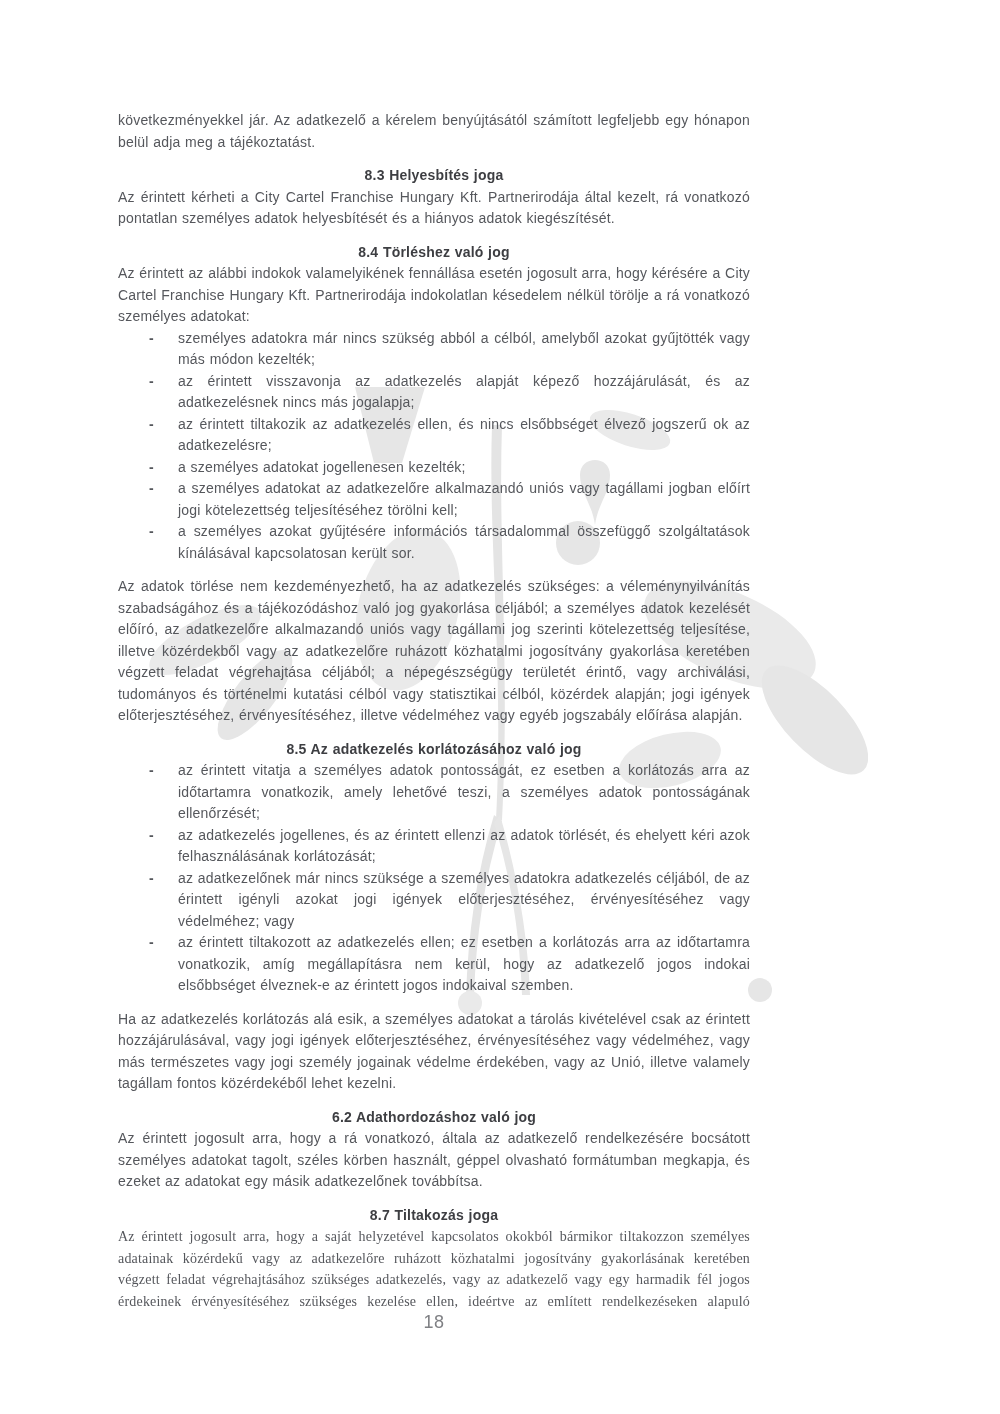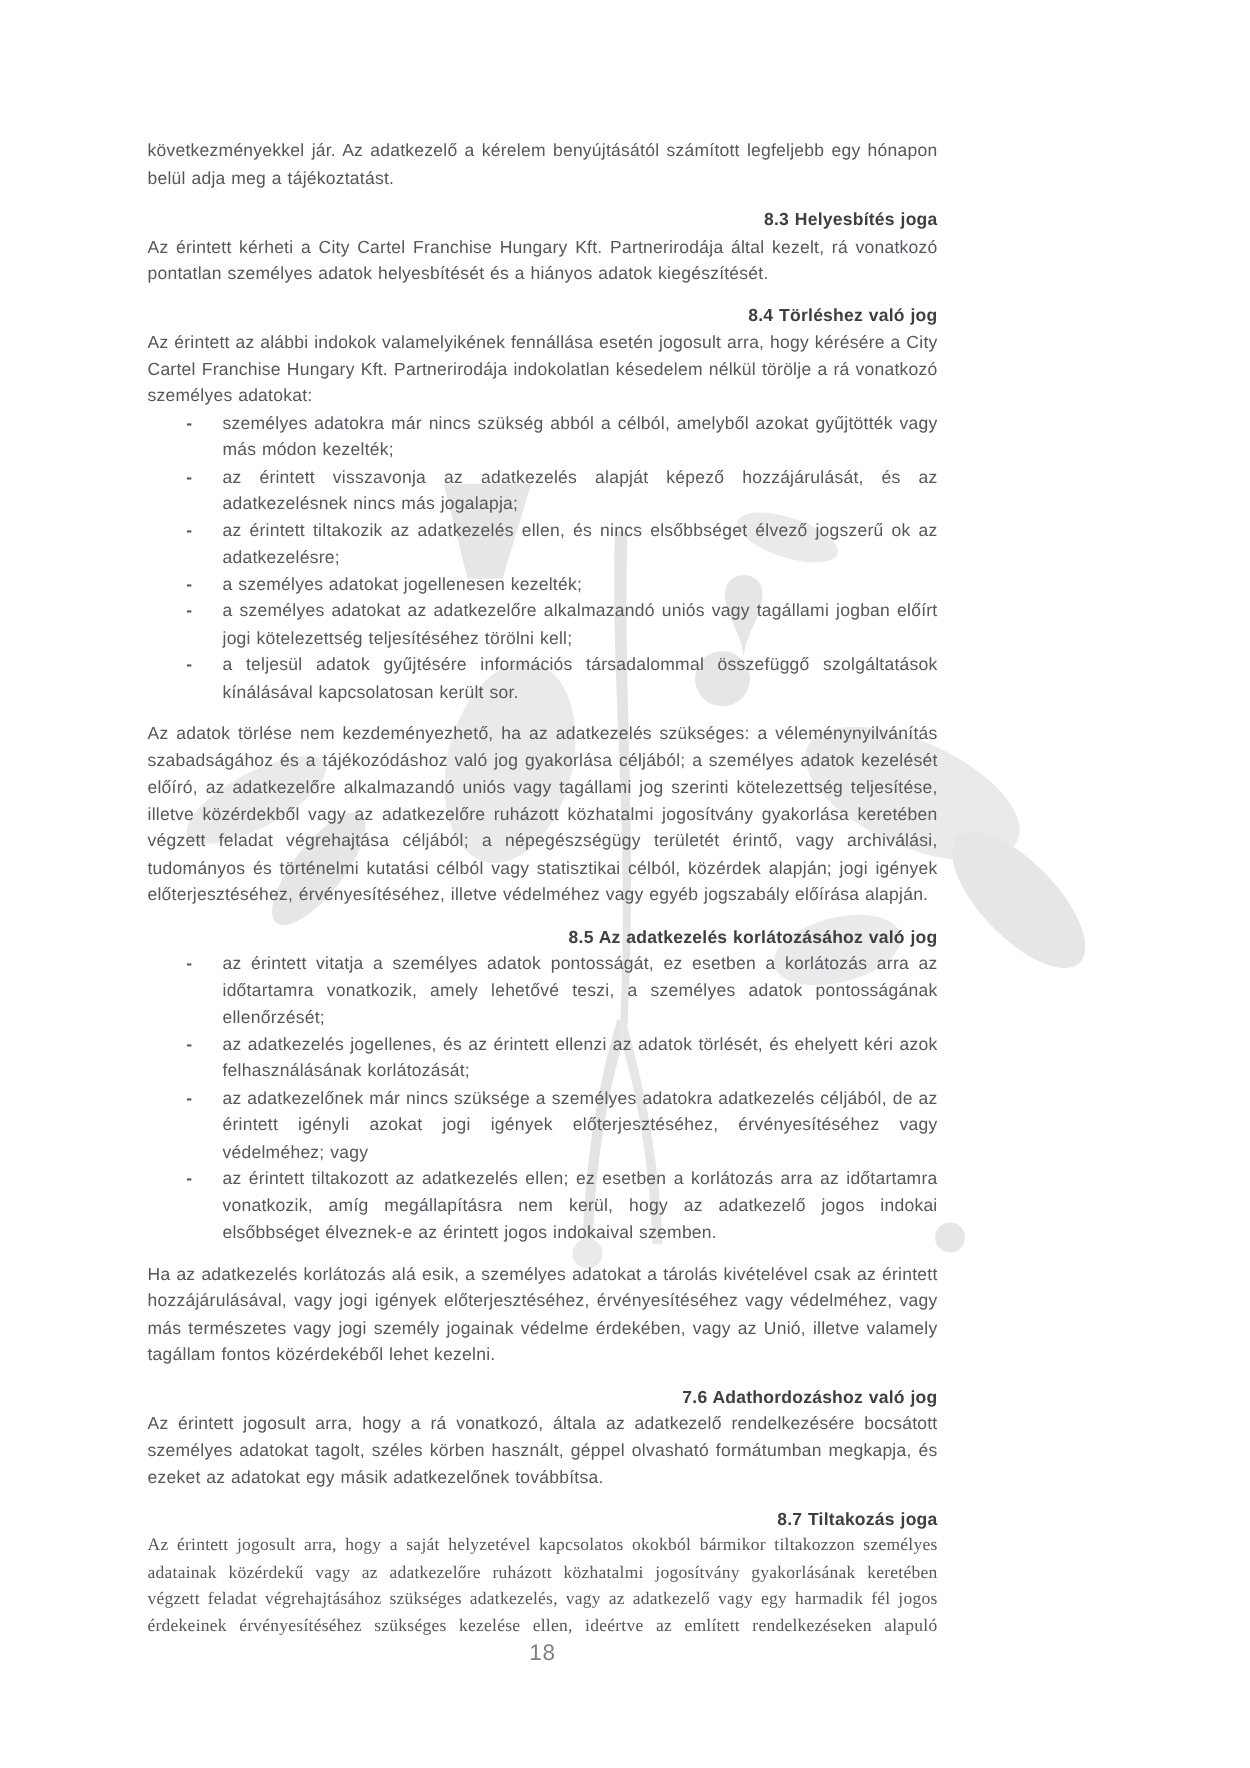--- a/index.html
+++ b/index.html
@@ -35,21 +35,21 @@
     word-spacing: 0.5px;
     text-align: justify;
   }
   .content section { margin: 0; }
   .content h3 {
     margin: 12px 0 0 0;
     font-size: 14px;
     line-height: 21.5px;
     font-weight: 700;
     color: #3d3e42;
-    text-align: right;
+    text-align: center;
   }
   .content p {
     margin: 0;
   }
   .content p.spaced {
     margin-top: 12px;
   }
   .content p.justify-last {
     text-align-last: justify;
     font-family: Liberation Serif, serif;
@@ -121,36 +121,36 @@
       </section>
       <section>
         <h3>8.4 Törléshez való jog</h3>
         <p>Az érintett az alábbi indokok valamelyikének fennállása esetén jogosult arra, hogy kérésére a City Cartel Franchise Hungary Kft. Partnerirodája indokolatlan késedelem nélkül törölje a rá vonatkozó személyes adatokat:</p>
         <div class="list">
           <div class="bullet"><span class="dash">-</span><span>személyes adatokra már nincs szükség abból a célból, amelyből azokat gyűjtötték vagy más módon kezelték;</span></div>
           <div class="bullet"><span class="dash">-</span><span>az érintett visszavonja az adatkezelés alapját képező hozzájárulását, és az adatkezelésnek nincs más jogalapja;</span></div>
           <div class="bullet"><span class="dash">-</span><span>az érintett tiltakozik az adatkezelés ellen, és nincs elsőbbséget élvező jogszerű ok az adatkezelésre;</span></div>
           <div class="bullet"><span class="dash">-</span><span>a személyes adatokat jogellenesen kezelték;</span></div>
           <div class="bullet"><span class="dash">-</span><span>a személyes adatokat az adatkezelőre alkalmazandó uniós vagy tagállami jogban előírt jogi kötelezettség teljesítéséhez törölni kell;</span></div>
-          <div class="bullet"><span class="dash">-</span><span>a teljesül adatok gyűjtésére információs társadalommal összefüggő szolgáltatások kínálásával kapcsolatosan került sor.</span></div>
+          <div class="bullet"><span class="dash">-</span><span>a személyes azokat gyűjtésére információs társadalommal összefüggő szolgáltatások kínálásával kapcsolatosan került sor.</span></div>
         </div>
         <p class="spaced">Az adatok törlése nem kezdeményezhető, ha az adatkezelés szükséges: a véleménynyilvánítás szabadságához és a tájékozódáshoz való jog gyakorlása céljából; a személyes adatok kezelését előíró, az adatkezelőre alkalmazandó uniós vagy tagállami jog szerinti kötelezettség teljesítése, illetve közérdekből vagy az adatkezelőre ruházott közhatalmi jogosítvány gyakorlása keretében végzett feladat végrehajtása céljából; a népegészségügy területét érintő, vagy archiválási, tudományos és történelmi kutatási célból vagy statisztikai célból, közérdek alapján;  jogi igények előterjesztéséhez, érvényesítéséhez, illetve védelméhez vagy egyéb jogszabály előírása alapján.</p>
       </section>
       <section>
         <h3>8.5  Az adatkezelés korlátozásához való jog</h3>
         <div class="list">
           <div class="bullet"><span class="dash">-</span><span>az érintett vitatja a személyes adatok pontosságát, ez esetben a korlátozás arra az időtartamra vonatkozik, amely lehetővé teszi, a személyes adatok pontosságának ellenőrzését;</span></div>
           <div class="bullet"><span class="dash">-</span><span>az adatkezelés jogellenes, és az érintett ellenzi az adatok törlését, és ehelyett kéri azok felhasználásának korlátozását;</span></div>
           <div class="bullet"><span class="dash">-</span><span>az adatkezelőnek már nincs szüksége a személyes adatokra adatkezelés céljából, de az érintett igényli azokat jogi igények előterjesztéséhez, érvényesítéséhez vagy védelméhez; vagy</span></div>
           <div class="bullet"><span class="dash">-</span><span>az érintett tiltakozott az adatkezelés ellen; ez esetben a korlátozás arra az időtartamra vonatkozik, amíg megállapításra nem kerül, hogy az adatkezelő jogos indokai elsőbbséget élveznek-e az érintett jogos indokaival szemben.</span></div>
         </div>
         <p class="spaced">Ha az adatkezelés korlátozás alá esik, a személyes adatokat a tárolás kivételével csak az érintett hozzájárulásával, vagy jogi igények előterjesztéséhez, érvényesítéséhez vagy védelméhez, vagy más természetes vagy jogi személy jogainak védelme érdekében, vagy az Unió, illetve valamely tagállam fontos közérdekéből lehet kezelni.</p>
       </section>
       <section>
-        <h3>7.6 Adathordozáshoz való jog</h3>
+        <h3>6.2 Adathordozáshoz való jog</h3>
         <p>Az érintett jogosult arra, hogy a rá vonatkozó, általa az adatkezelő rendelkezésére bocsátott személyes adatokat tagolt, széles körben használt, géppel olvasható formátumban megkapja, és ezeket az adatokat egy másik adatkezelőnek továbbítsa.</p>
       </section>
       <section>
         <h3>8.7 Tiltakozás joga</h3>
         <p class="justify-last">Az érintett jogosult arra, hogy a saját helyzetével kapcsolatos okokból bármikor tiltakozzon személyes adatainak közérdekű vagy az adatkezelőre ruházott közhatalmi jogosítvány gyakorlásának keretében végzett feladat végrehajtásához szükséges adatkezelés, vagy az adatkezelő vagy egy harmadik fél jogos érdekeinek érvényesítéséhez szükséges kezelése ellen, ideértve az említett rendelkezéseken alapuló</p>
       </section>
     </div>
 
   <div class="page-number">18</div>
 </div>

